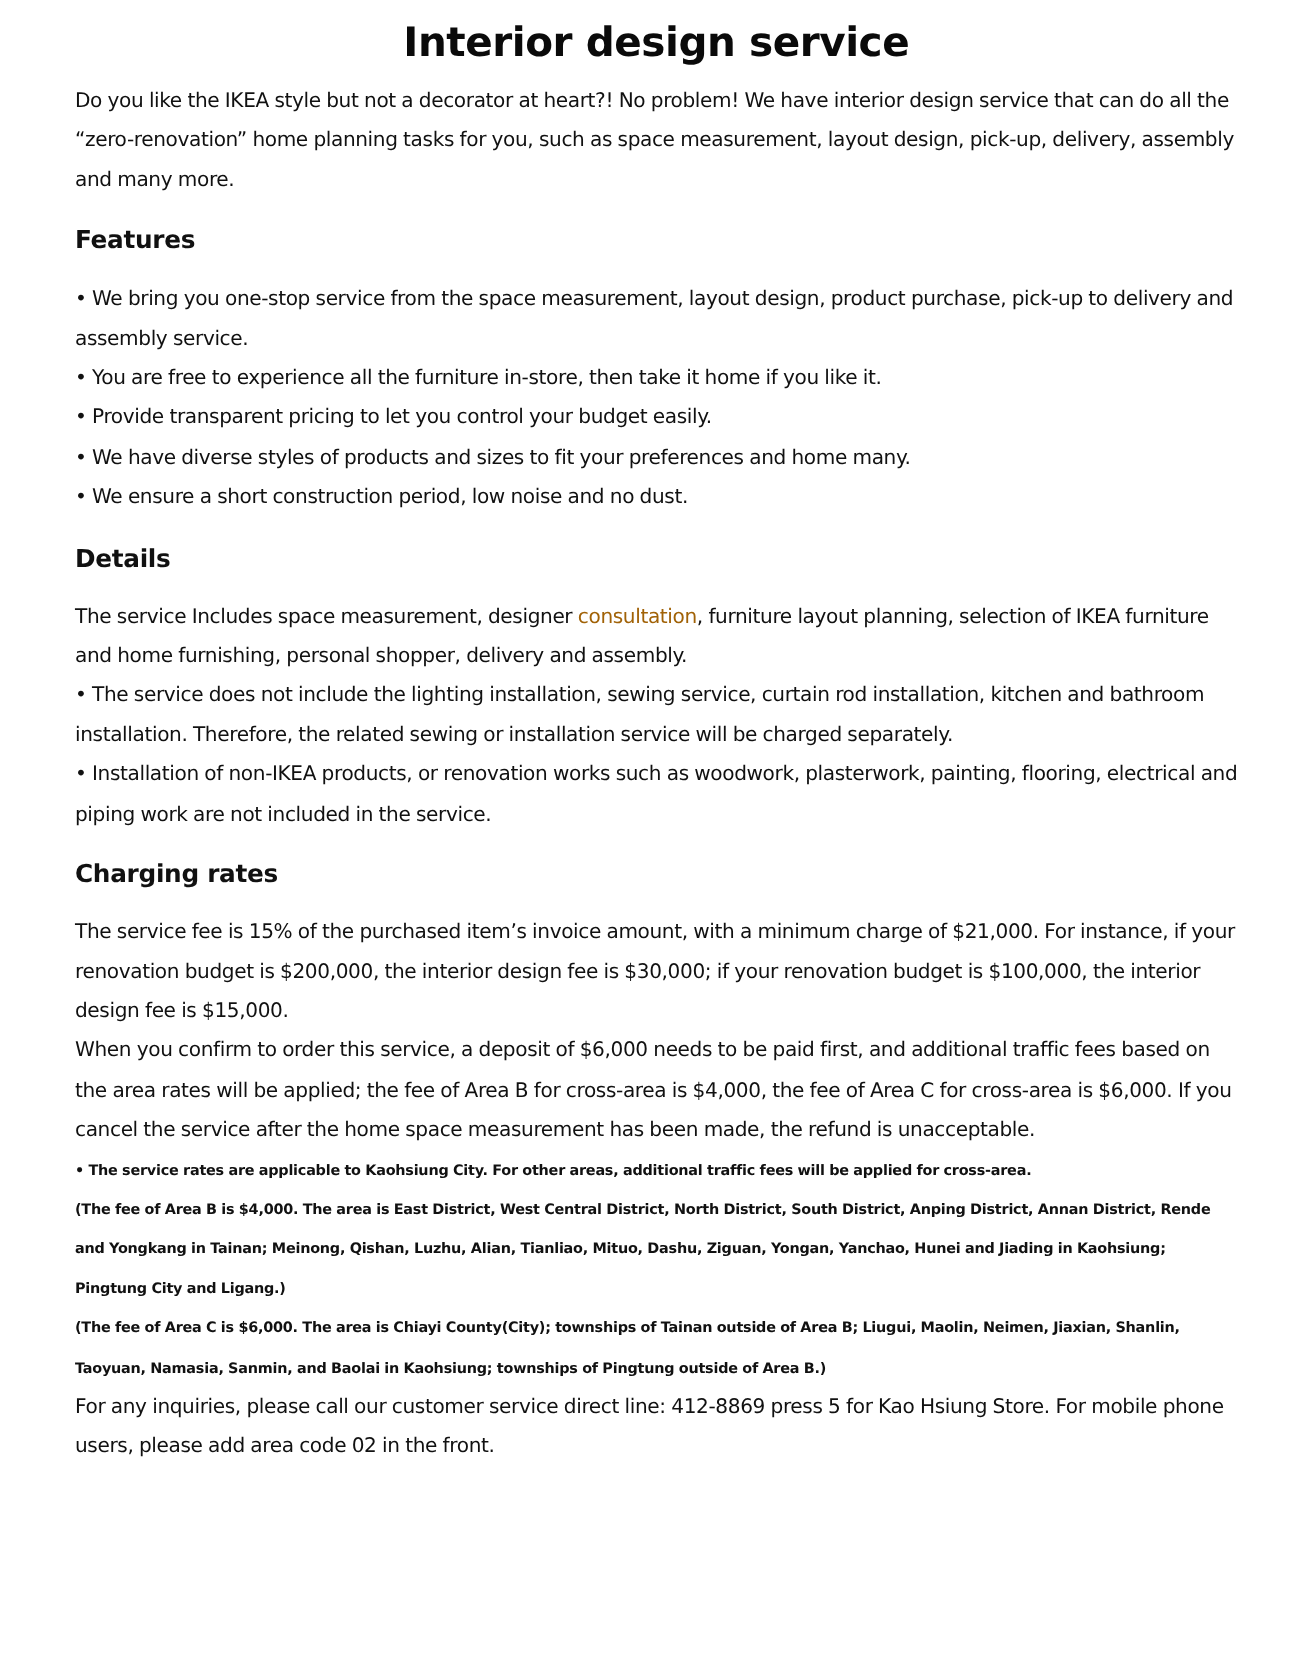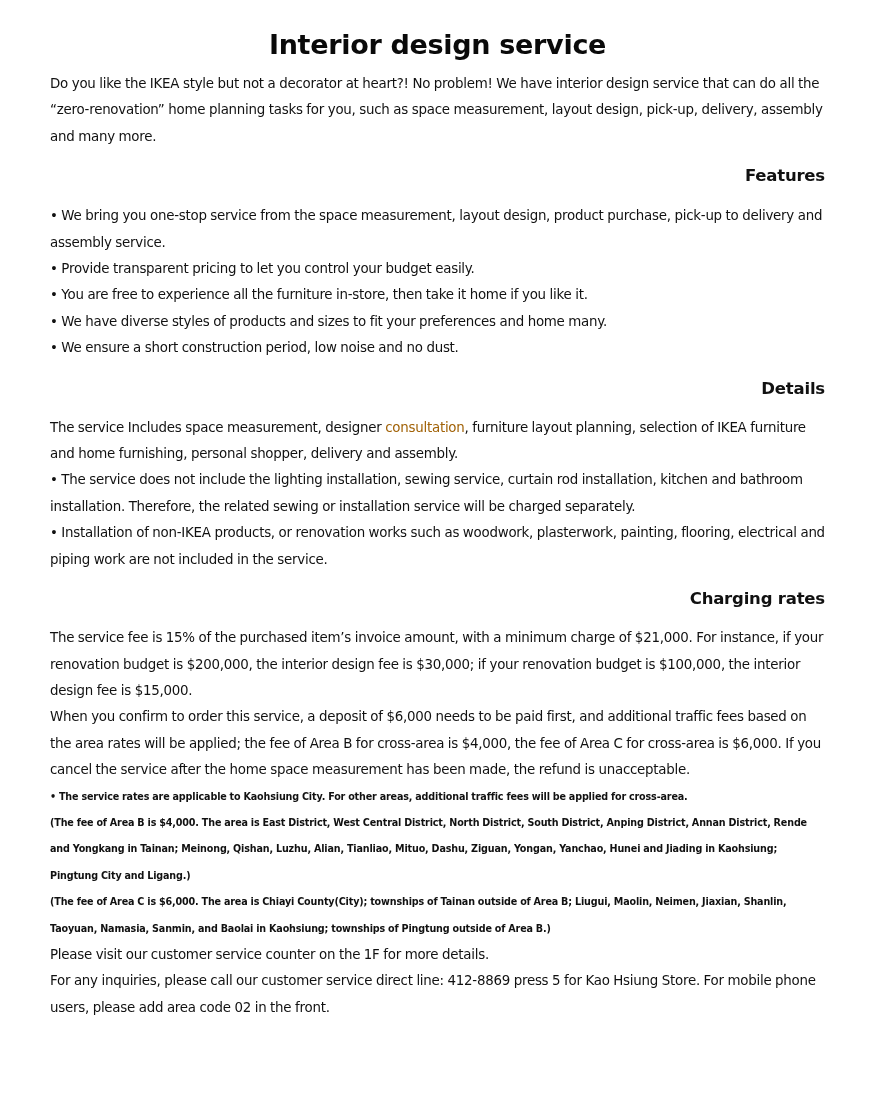--- a/index.html
+++ b/index.html
@@ -9,21 +9,21 @@
     }
     body {
       width: 875px;
       height: 1108px;
       overflow: hidden;
       font-family: "DejaVu Sans", "Liberation Sans", sans-serif;
       color: #111111;
     }
     .page {
       position: relative;
-      padding: 24px 50px 0 50px;
+      padding: 8px 50px 0 50px;
       width: 775px;
     }
     .title {
       text-align: center;
       font-size: 27px;
       font-weight: bold;
       letter-spacing: -0.3px;
       margin: 0;
       line-height: 42px;
       color: #0a0a0a;
@@ -35,21 +35,20 @@
       letter-spacing: -0.25px;
       word-spacing: -0.3px;
     }
     .section-heading {
       font-size: 16.5px;
       font-weight: bold;
       margin: 0;
       line-height: 26px;
       letter-spacing: -0.2px;
       color: #111111;
-      text-align: right;
     }
     .intro { margin-top: 5px; }
     .h-features { margin-top: 13px; margin-bottom: 14px; }
     .h-details { margin-top: 14px; margin-bottom: 13px; }
     .h-charging { margin-top: 13px; margin-bottom: 13px; }
     .h-appointment { margin-top: 14px; margin-bottom: 14px; }
     .muted-word { color: #a16207; }
     .small {
       font-size: 9.6px;
       line-height: 26.4px;
@@ -65,22 +64,22 @@
 
 <div class="page">
 
   <h1 class="title">Interior design service</h1>
 
   <p class="para intro">Do you like the IKEA style but not a decorator at heart?! No problem! We have interior design service that can do all the “zero-renovation” home planning tasks for you, such as space measurement, layout design, pick-up, delivery, assembly and many more.</p>
 
   <section>
     <h2 class="section-heading h-features">Features</h2>
     <p class="para">• We bring you one-stop service from the space measurement, layout design, product purchase, pick-up to delivery and assembly service.</p>
+    <p class="para">• You are free to experience all the furniture in-store, then take it home if you like it.</p>
     <p class="para">• Provide transparent pricing to let you control your budget easily.</p>
-    <p class="para">• You are free to experience all the furniture in-store, then take it home if you like it.</p>
     <p class="para">• We have diverse styles of products and sizes to fit your preferences and home many.</p>
     <p class="para">• We ensure a short construction period, low noise and no dust.</p>
   </section>
 
   <section>
     <h2 class="section-heading h-details">Details</h2>
     <p class="para"><span>The service Includes space measurement, designer </span><span class="muted-word">consultation</span><span>, furniture layout planning, selection of IKEA furniture and home furnishing, personal shopper, delivery and assembly.</span></p>
     <p class="para">• The service does not include the lighting installation, sewing service, curtain rod installation, kitchen and bathroom installation. Therefore, the related sewing or installation service will be charged separately.</p>
     <p class="para">• Installation of non-IKEA products, or renovation works such as woodwork, plasterwork, painting, flooring, electrical and piping work are not included in the service.</p>
   </section>
@@ -88,17 +87,16 @@
   <section>
     <h2 class="section-heading h-charging">Charging rates</h2>
     <p class="para">The service fee is 15% of the purchased item’s invoice amount, with a minimum charge of $21,000. For instance, if your renovation budget is $200,000, the interior design fee is $30,000; if your renovation budget is $100,000, the interior design fee is $15,000.</p>
     <p class="para">When you confirm to order this service, a deposit of $6,000 needs to be paid first, and additional traffic fees based on the area rates will be applied; the fee of Area B for cross-area is $4,000, the fee of Area C for cross-area is $6,000. If you cancel the service after the home space measurement has been made, the refund is unacceptable.</p>
     <p class="small">• The service rates are applicable to Kaohsiung City. For other areas, additional traffic fees will be applied for cross-area.</p>
     <p class="small">(The fee of Area B is $4,000. The area is East District, West Central District, North District, South District, Anping District, Annan District, Rende and Yongkang in Tainan; Meinong, Qishan, Luzhu, Alian, Tianliao, Mituo, Dashu, Ziguan, Yongan, Yanchao, Hunei and Jiading in Kaohsiung; Pingtung City and Ligang.)</p>
     <p class="small">(The fee of Area C is $6,000. The area is Chiayi County(City); townships of Tainan outside of Area B; Liugui, Maolin, Neimen, Jiaxian, Shanlin, Taoyuan, Namasia, Sanmin, and Baolai in Kaohsiung; townships of Pingtung outside of Area B.)</p>
   </section>
 
   <section>
-    <p class="para">Please visit our customer service counter on the 1F for more details.</p>
     <p class="para">For any inquiries, please call our customer service direct line: 412-8869 press 5 for Kao Hsiung Store. For mobile phone users, please add area code 02 in the front.</p>
   </section>
 
 </div>
 
 </body></html>

